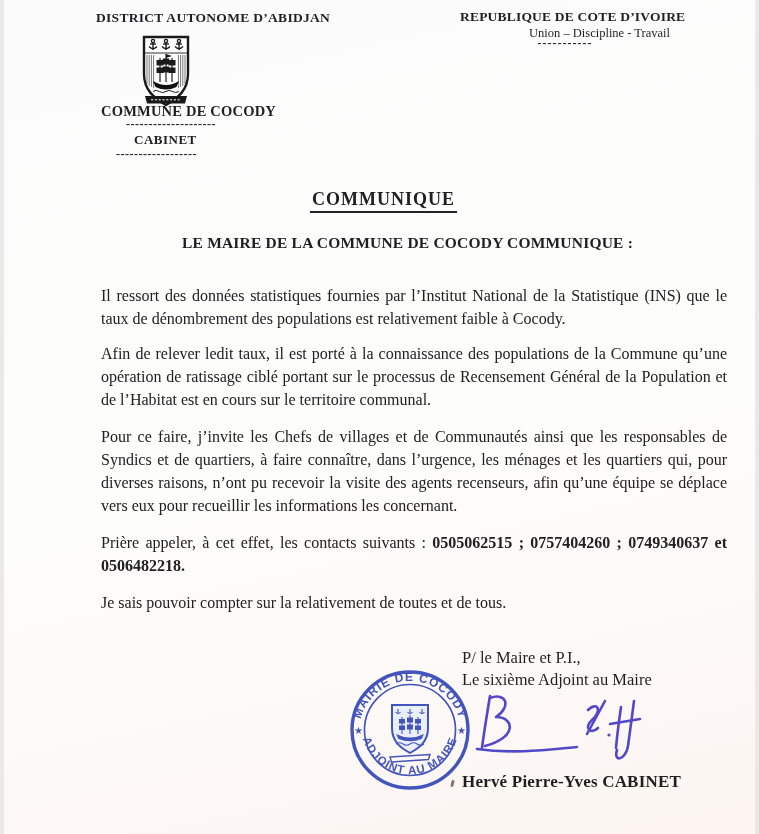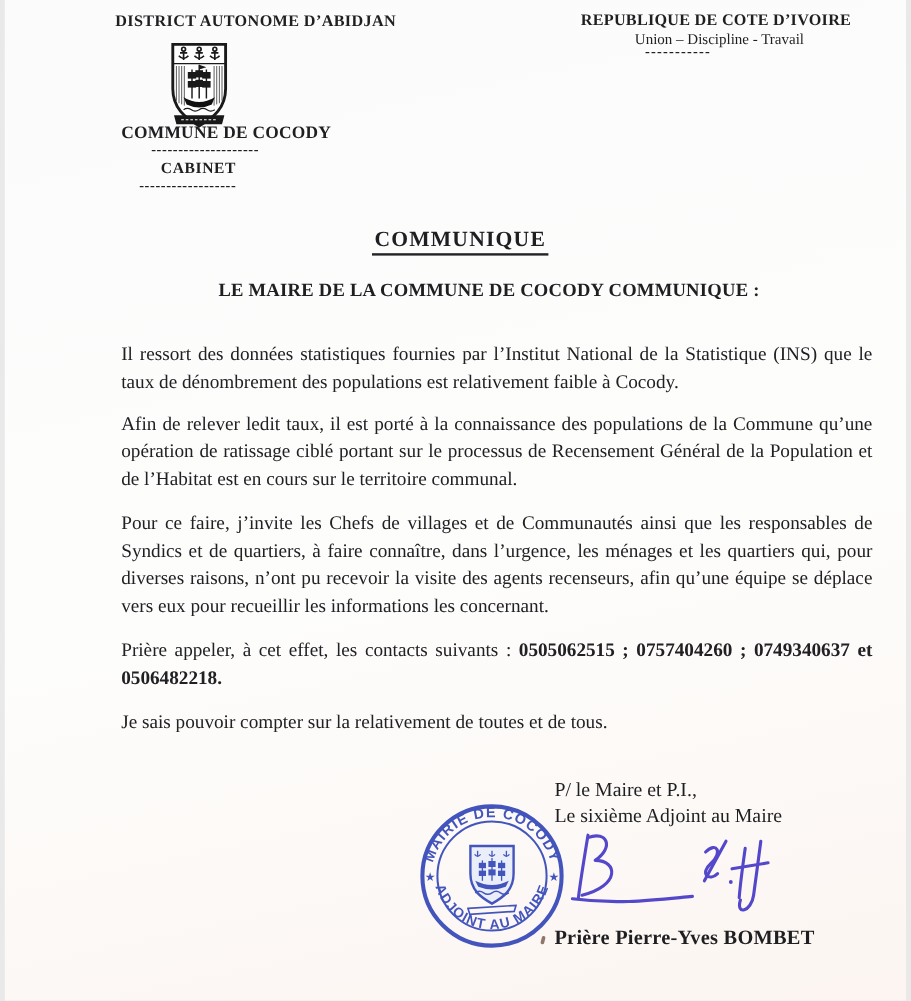--- a/index.html
+++ b/index.html
@@ -10,21 +10,21 @@
   .page{
     position:relative;
     width:751px;height:834px;
     margin:0 auto;
     background:linear-gradient(168deg,#fbfbfb 0%,#fdfdfc 55%,#fcf5f1 100%);
     color:#1f1f22;
     overflow:hidden;
   }
   .abs{position:absolute;}
   .hdr-district{left:92px;top:10px;font-size:13.5px;font-weight:bold;letter-spacing:.3px;white-space:nowrap;}
-  .hdr-republic{left:456px;top:9px;font-size:13.5px;font-weight:bold;letter-spacing:.2px;white-space:nowrap;margin-left:24px;}
+  .hdr-republic{left:456px;top:9px;font-size:13.5px;font-weight:bold;letter-spacing:.2px;white-space:nowrap;}
   .hdr-motto{left:456px;top:26px;width:210px;text-align:right;font-size:12.5px;white-space:nowrap;}
   .hdr-rdashes{left:456px;top:36px;width:210px;text-align:center;font-size:12px;font-weight:bold;letter-spacing:1px;}
   .emblem{left:136px;top:34px;}
   .hdr-commune{left:97px;top:103px;font-size:14.5px;font-weight:bold;letter-spacing:.2px;white-space:nowrap;}
   .hdr-dashes1{left:122px;top:117px;font-size:12px;font-weight:bold;letter-spacing:.5px;white-space:nowrap;}
   .hdr-cabinet{left:130px;top:132px;font-size:13px;font-weight:bold;letter-spacing:.5px;white-space:nowrap;}
   .hdr-dashes2{left:112px;top:147px;font-size:12px;font-weight:bold;letter-spacing:.5px;white-space:nowrap;}
   .doc-title{left:0;top:189px;width:759px;text-align:center;}
   .doc-title span{
     display:inline-block;font-size:18px;font-weight:bold;letter-spacing:1px;
@@ -183,15 +183,15 @@
       <path d="M 118,22 C 127,13 133,22 122,32 C 113,40 121,47 128,40"></path>
       <path d="M 135,13 L 117,46"></path>
       <circle cx="139" cy="47" r="1.6" fill="#4a3ec8" stroke="none"></circle>
       <path d="M 151,19 C 149,33 147,48 146,60"></path>
       <path d="M 164,13 C 162,28 160,44 158,58 C 156,72 143,75 147,62"></path>
       <path d="M 140,36 L 170,31"></path>
     </g>
   </svg>
 
   <div class="abs scan-mark"></div>
-  <div class="abs sig-name">Prière Pierre-Yves BOMBET</div>
+  <div class="abs sig-name">Hervé Pierre-Yves CABINET</div>
 
 </div>
 
 </body></html>

